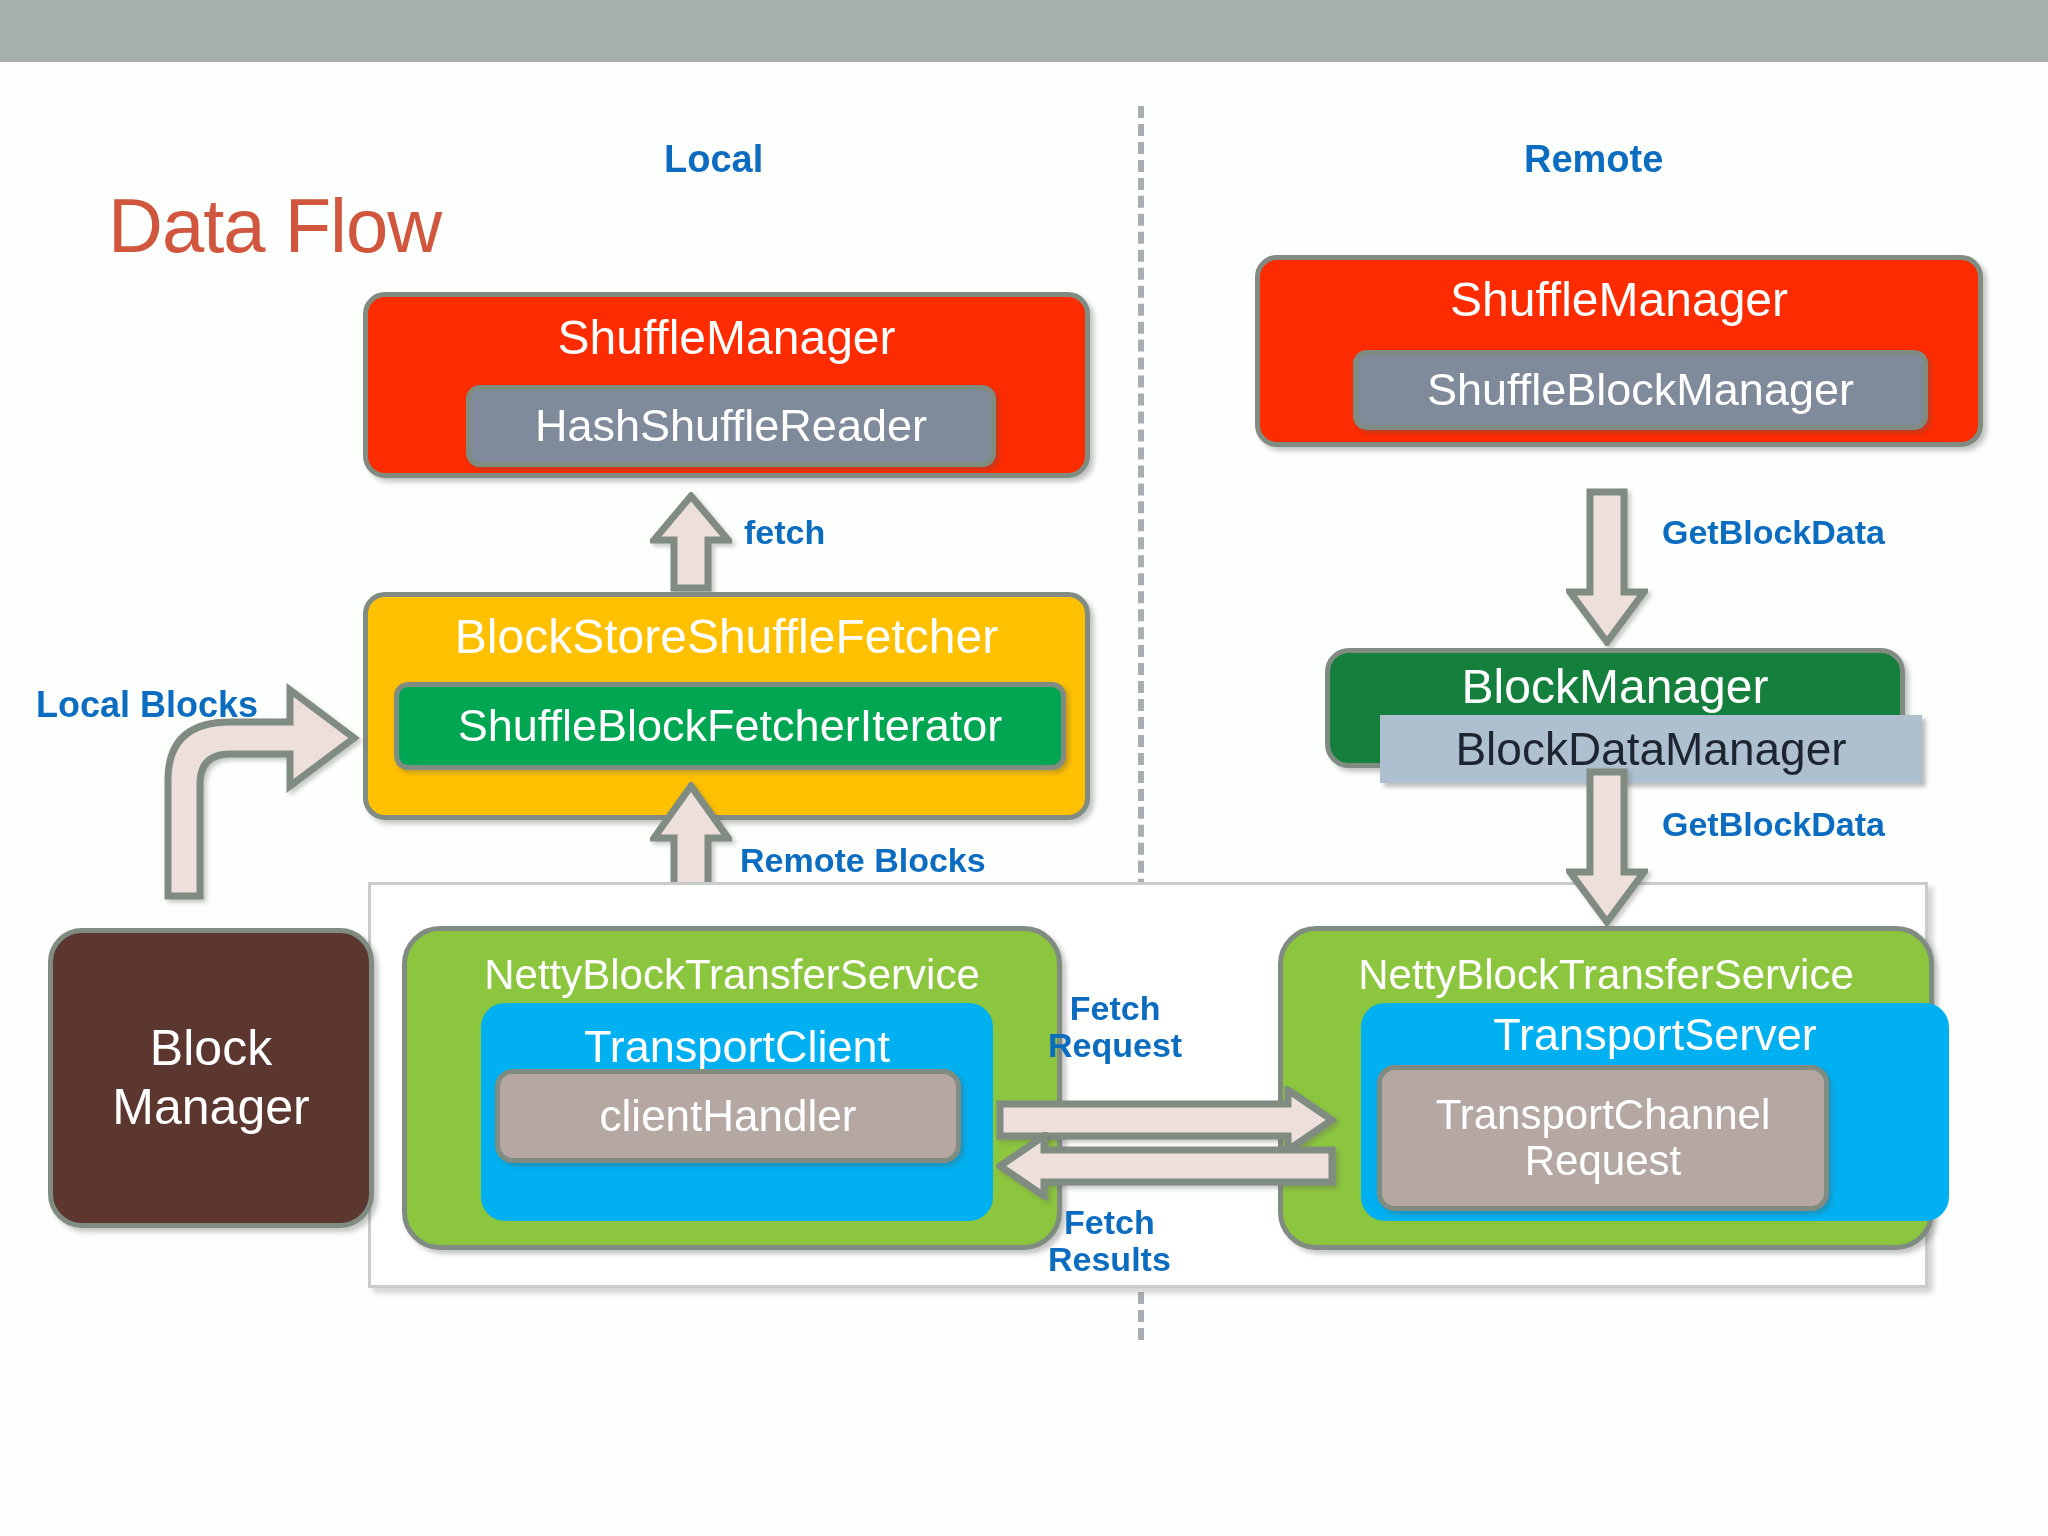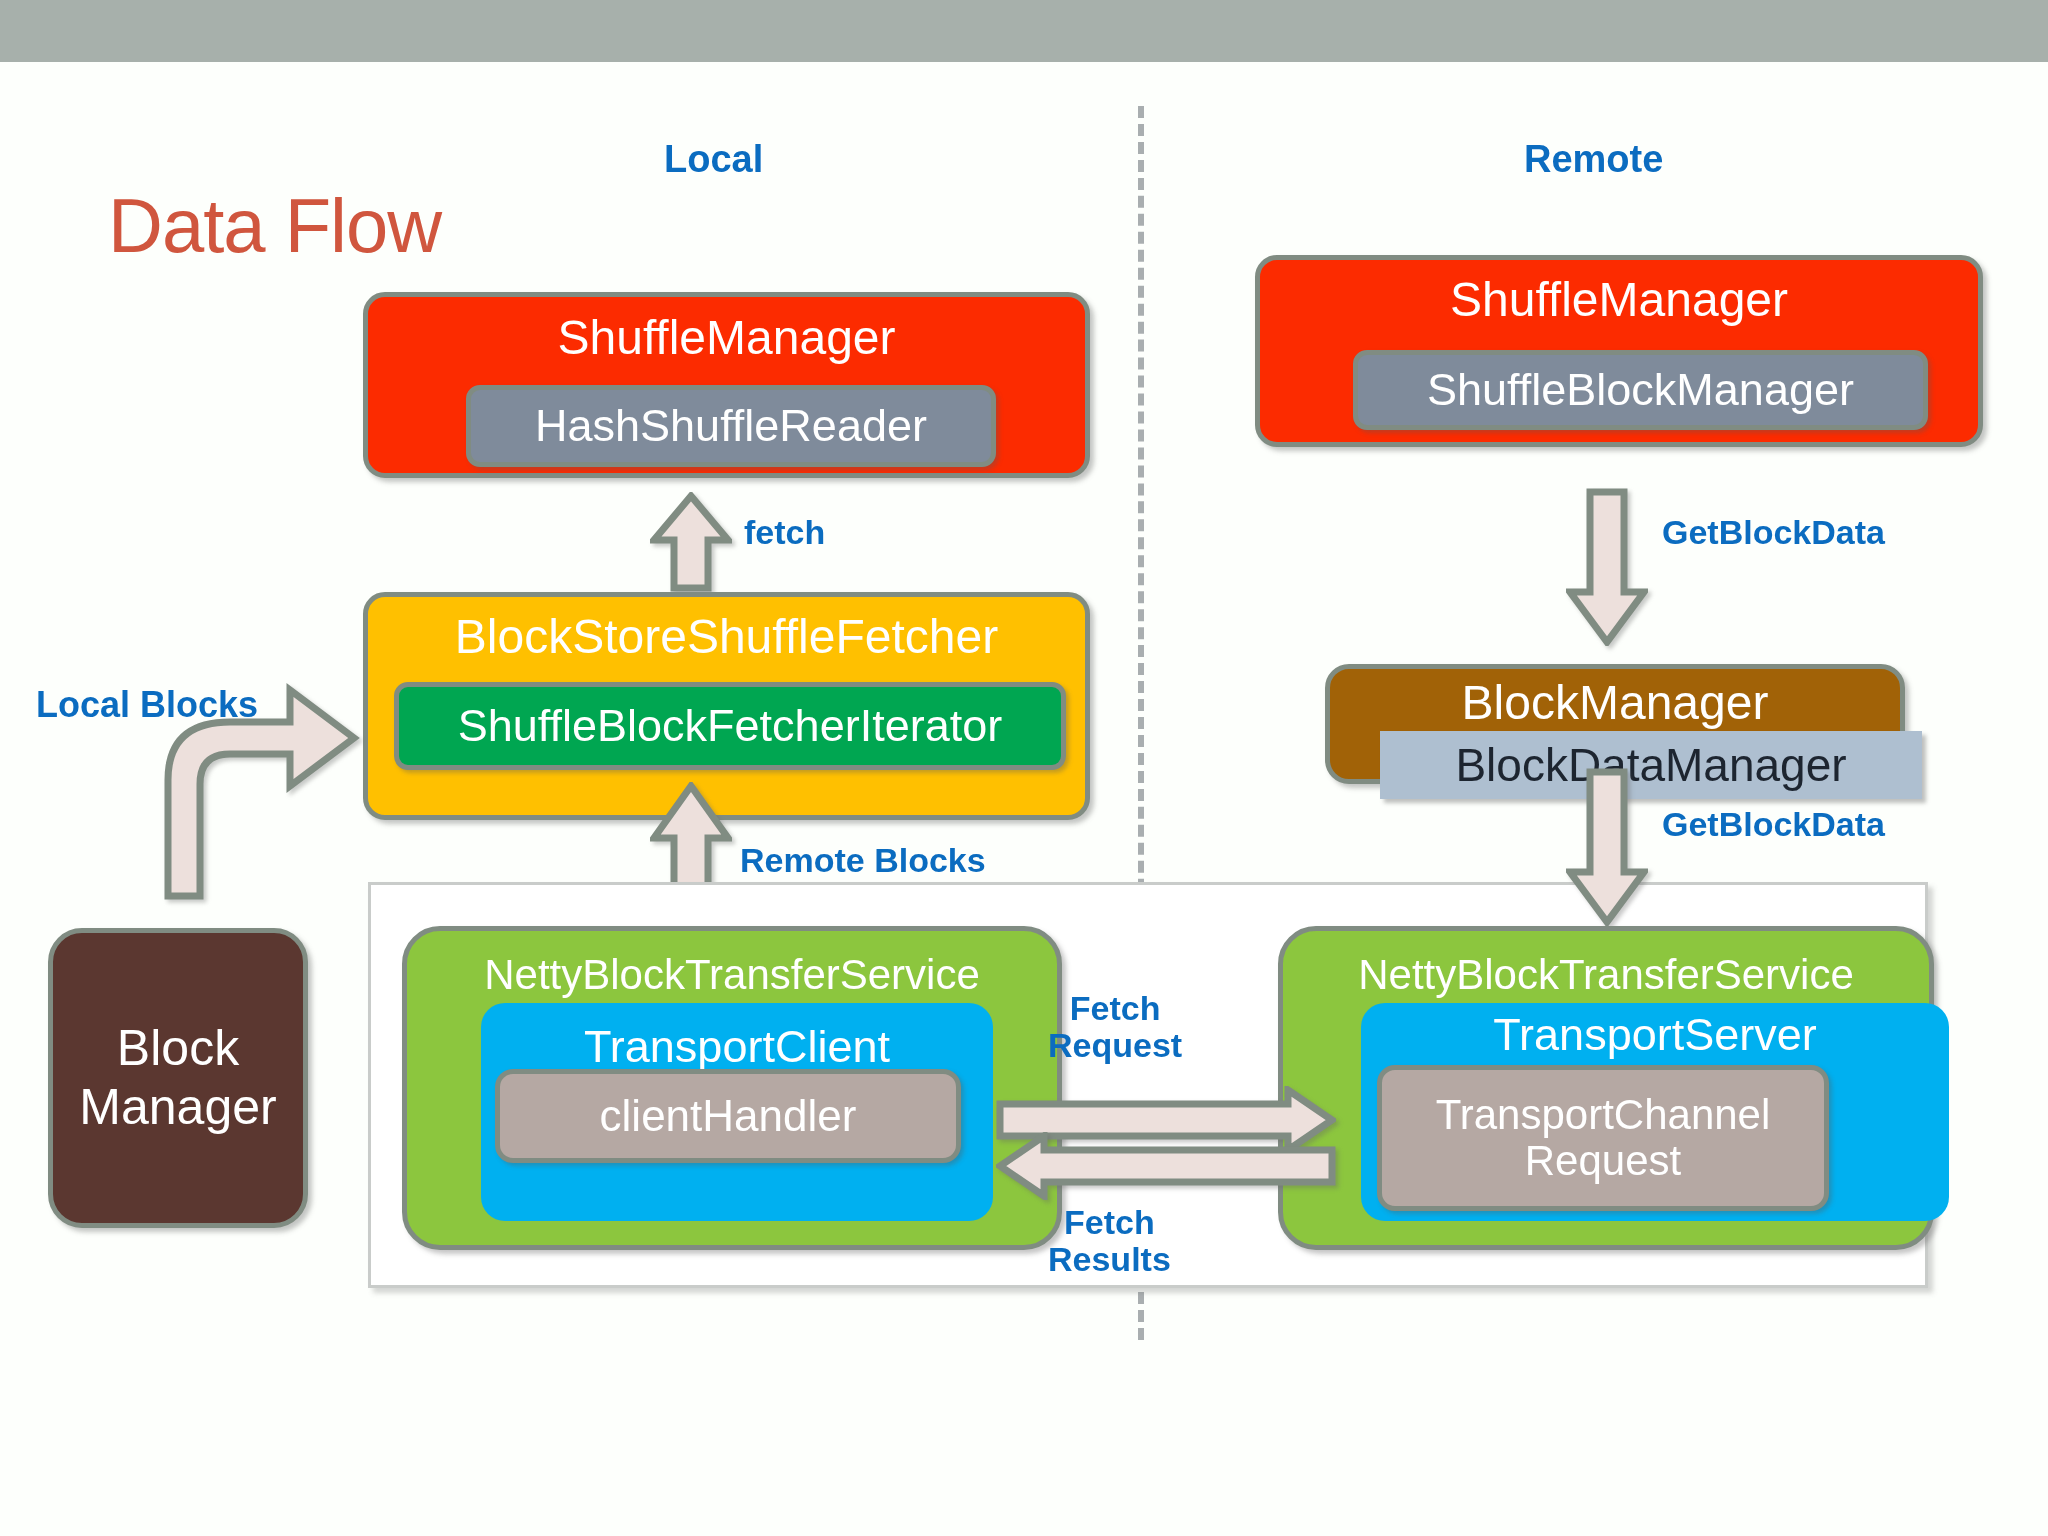--- a/index.html
+++ b/index.html
@@ -124,21 +124,21 @@
     background: #ffc000;
   }
   #block-store-shuffle-fetcher .title { font-size: 48px; margin-top: 12px; }
   #shuffle-block-fetcher-iterator {
     position: absolute; left: 26px; top: 85px;
     width: 672px; height: 88px;
     background: #00a651; color: #ffffff; font-size: 45px;
   }
 
   #block-manager-local {
-    left: 48px; top: 928px; width: 260px; height: 300px;
+    left: 48px; top: 928px; width: 326px; height: 300px;
     background: #5b3730;
     justify-content: center;
     border-radius: 34px;
   }
   #block-manager-local .title { font-size: 50px; line-height: 1.18; }
 
   #netty-local {
     left: 402px; top: 926px; width: 660px; height: 324px;
     background: #8cc63e;
     border-radius: 38px;
@@ -165,22 +165,22 @@
     background: #fc2b00;
   }
   #shuffle-manager-remote .title { font-size: 48px; margin-top: 12px; }
   #shuffle-block-manager {
     position: absolute; left: 93px; top: 90px;
     width: 575px; height: 80px;
     background: #7f8b9b; color: #ffffff; font-size: 45px;
   }
 
   #block-manager-remote {
-    left: 1325px; top: 664px; width: 580px; height: 120px;
-    background: #a16207;
+    left: 1325px; top: 648px; width: 580px; height: 120px;
+    background: #15803d;
     border-radius: 24px;
   }
   #block-manager-remote .title { font-size: 48px; margin-top: 6px; }
   #block-data-manager {
     position: absolute; left: 50px; top: 62px;
     width: 542px; height: 68px;
     background: #aebfd0; color: #1d2530; font-size: 46px;
     border-radius: 0;
     border: none;
     box-shadow: 4px 4px 4px rgba(90,90,90,0.38);

